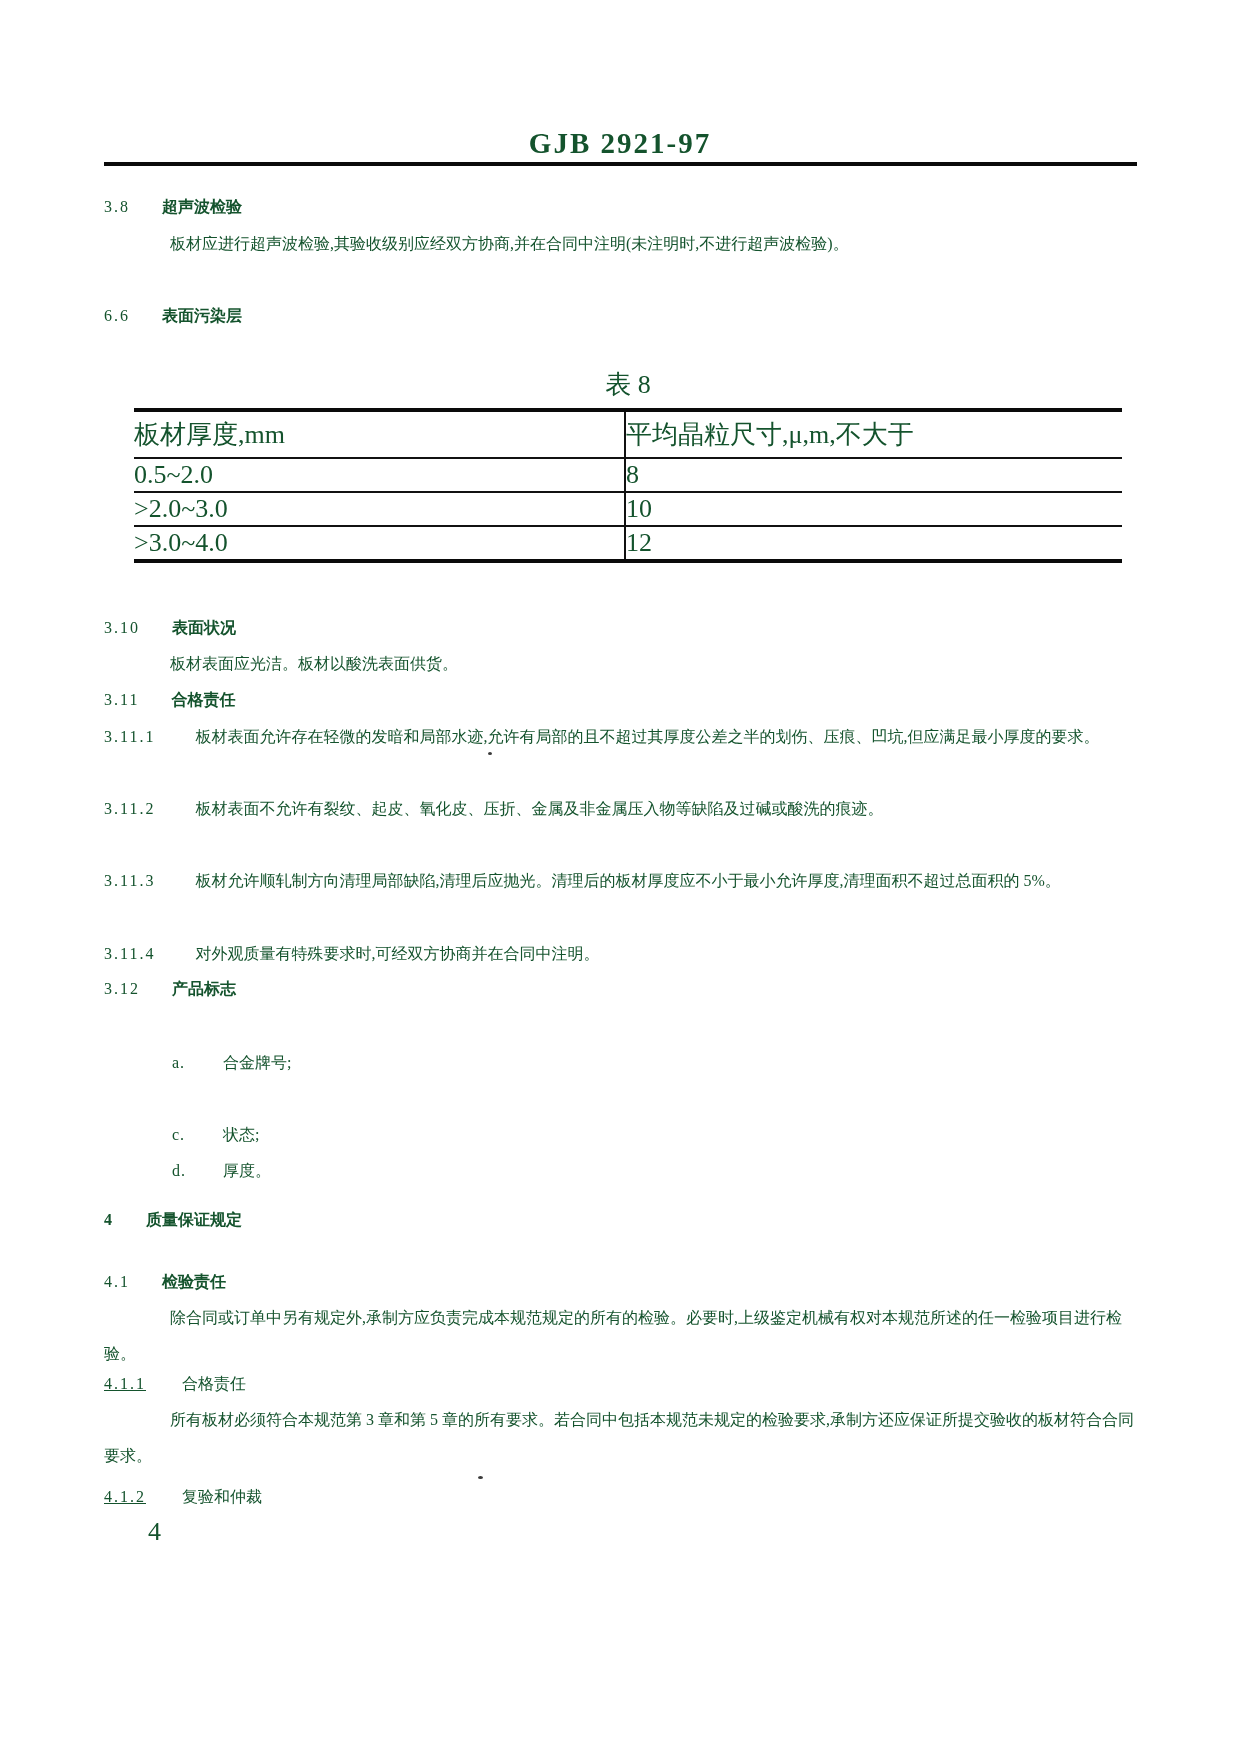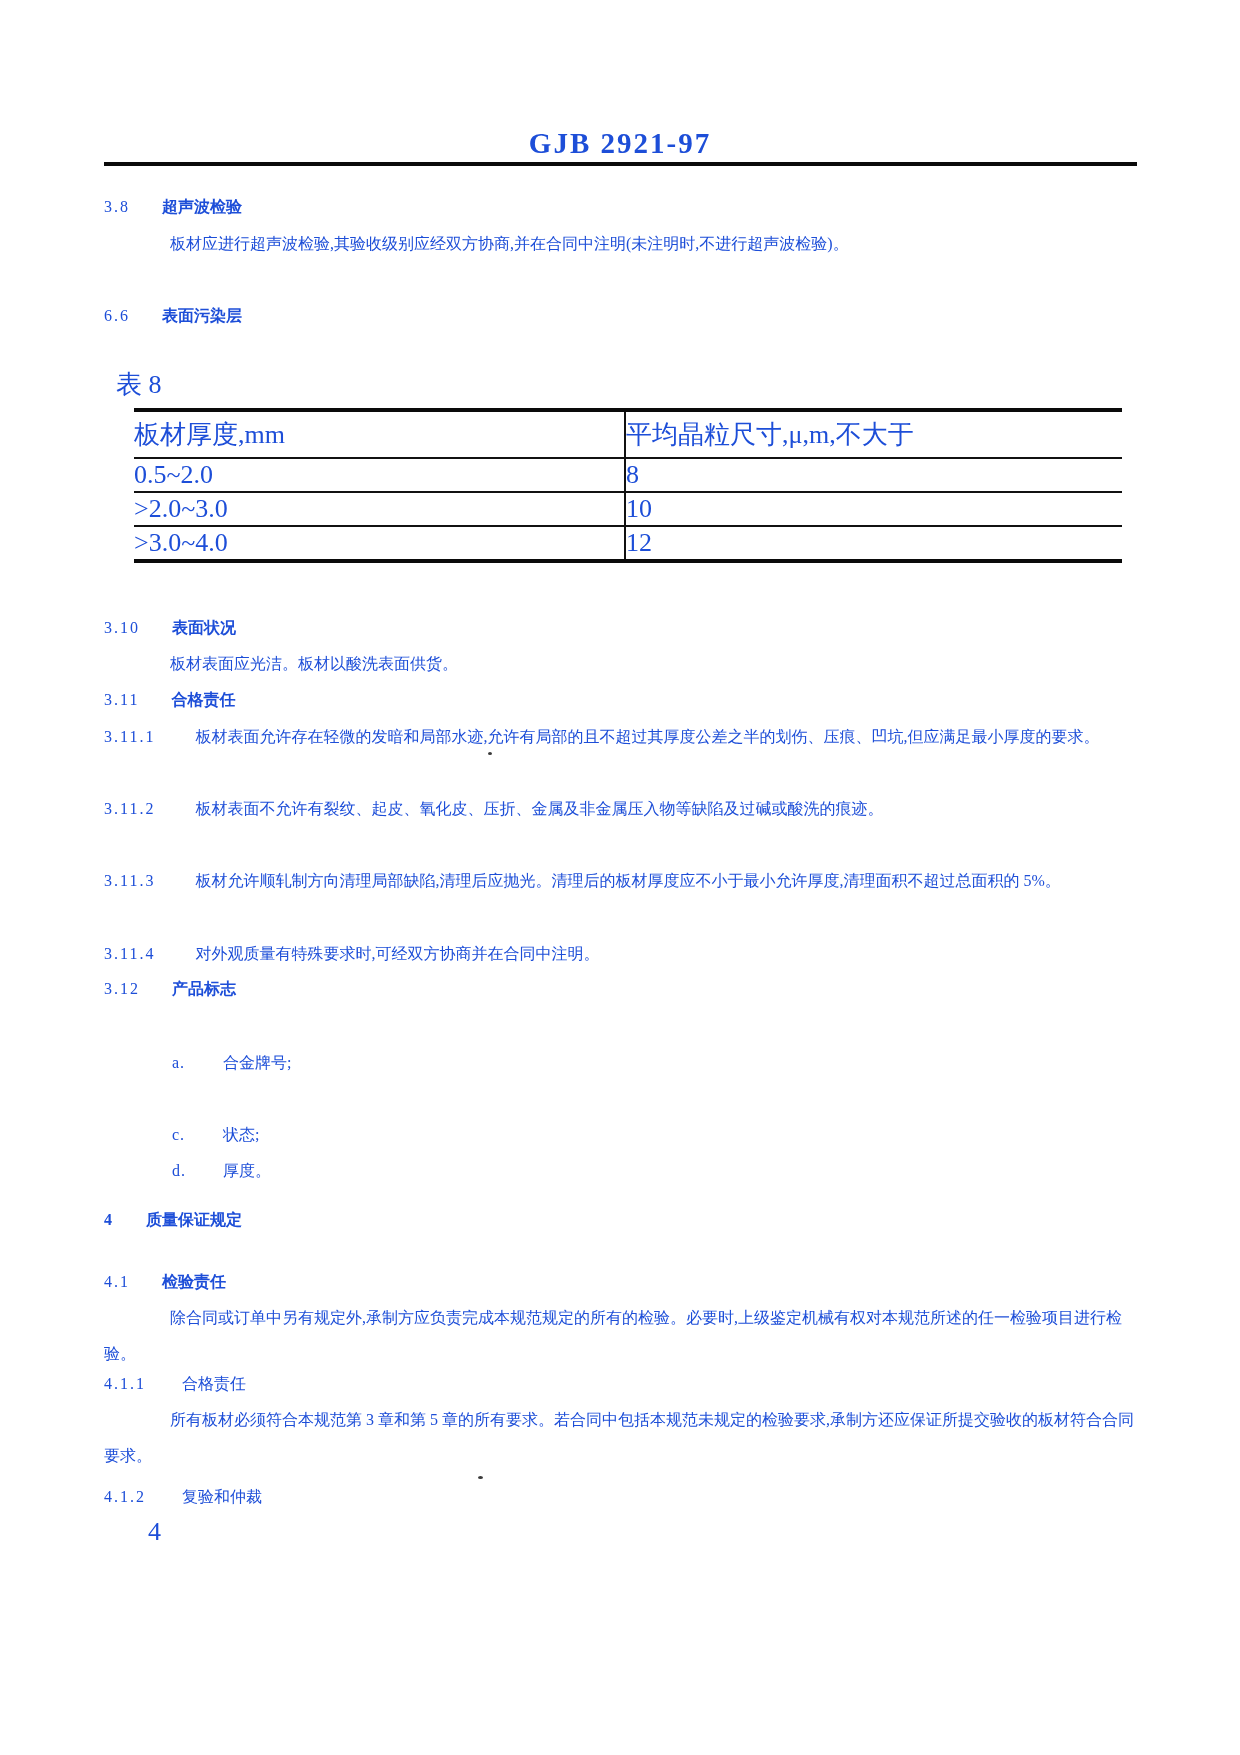--- a/index.html
+++ b/index.html
@@ -2,21 +2,21 @@
 <html><head>
 <meta charset="utf-8">
 <style>
   html,body{margin:0;padding:0;background:#e8e8e8;}
   .page{
     position:relative;
     width:1240px;height:1755px;
     margin:0 auto;
     background:#ffffff;
     font-family:"Liberation Serif", serif;
-    color:#1d4ed8;
+    color:#14532d;
     overflow:hidden;
   }
   .line{
     position:absolute;
     left:104px;
     width:1030px;
     font-size:16px;
     line-height:36px;
     white-space:normal;
   }
@@ -32,27 +32,27 @@
   .header-rule{
     position:absolute;
     left:104px;top:162px;
     width:1033px;height:4px;
     background:#0a0a0a;
   }
   .heading{font-weight:bold;}
   .heading .hnum{font-weight:400;letter-spacing:2px;margin-right:32px;}
   .heading.num-bold .hnum{font-weight:bold;}
   .heading-regular{font-weight:400;}
-  .heading-regular .hnum{letter-spacing:2px;margin-right:36px;}
+  .heading-regular .hnum{letter-spacing:2px;margin-right:36px;text-decoration:underline;}
   .para.indent{text-indent:66px;}
   .pnum{letter-spacing:2px;margin-right:40px;}
   .tbl-caption{
     position:absolute;
-    left:116px;top:367px;width:988px;
-    text-align:left;font-size:26px;line-height:36px;
+    left:134px;top:367px;width:988px;
+    text-align:center;font-size:26px;line-height:36px;
   }
   table.t8{
     position:absolute;
     left:134px;top:408px;
     width:988px;
     border-collapse:collapse;
     border-top:4px solid #0a0a0a;
     border-bottom:4px solid #0a0a0a;
     font-size:26px;
   }

